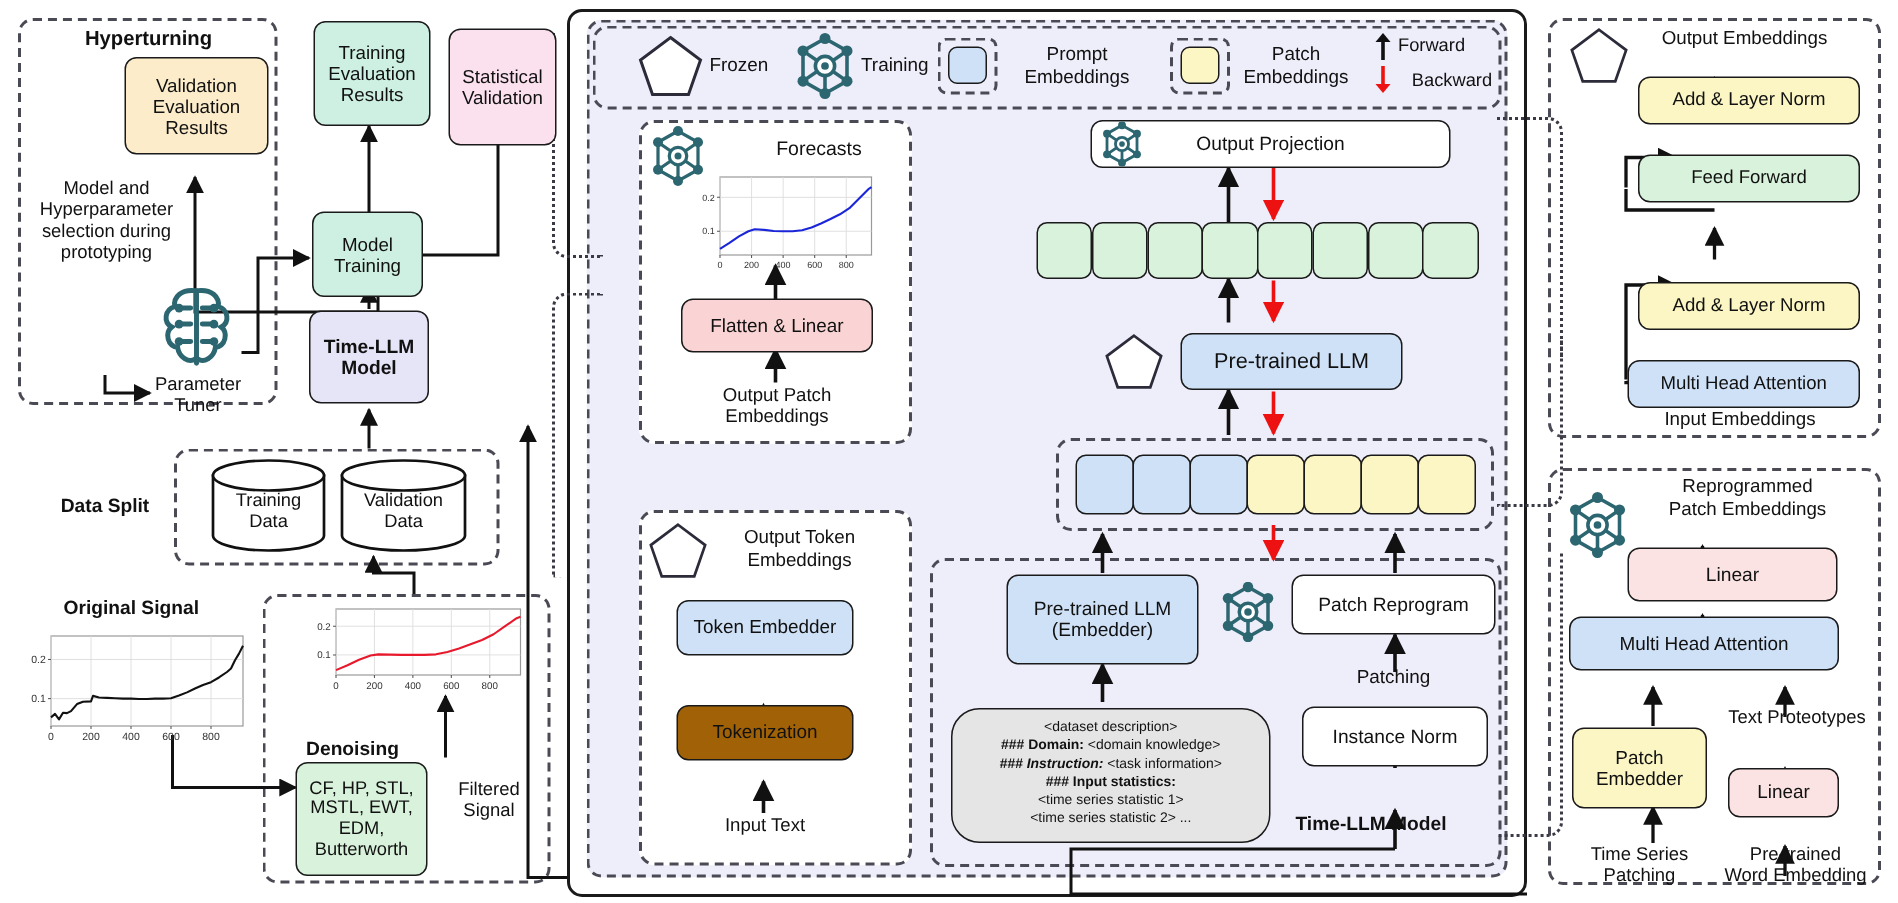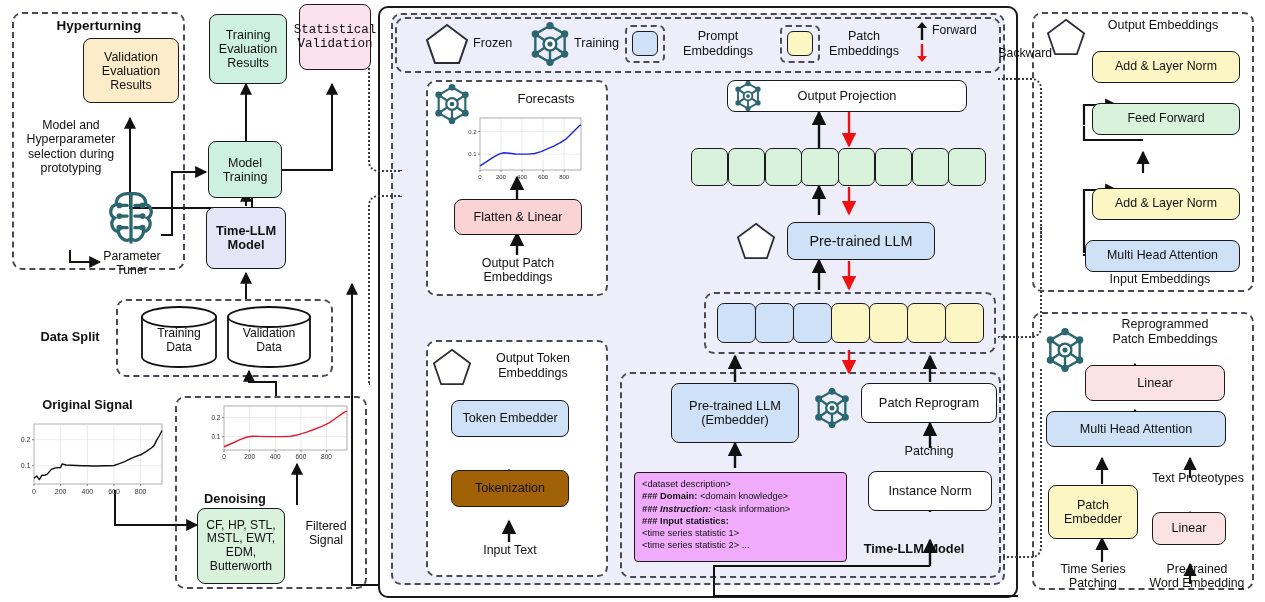--- a/index.html
+++ b/index.html
@@ -9,22 +9,22 @@
   .box{position:absolute;box-sizing:border-box;display:flex;align-items:center;justify-content:center;
        text-align:center;border:1.6px solid #1a1a1a;border-radius:8px;line-height:1.12;}
   .panel{position:absolute;box-sizing:border-box;border:2px dashed #4a4a55;border-radius:10px;}
   .panel-dot{position:absolute;box-sizing:border-box;border:2.2px dotted #3a3a46;border-radius:10px;}
   .panel-solid{position:absolute;box-sizing:border-box;border:2px solid #1a1a1a;border-radius:10px;}
   .lbl{position:absolute;box-sizing:border-box;text-align:center;line-height:1.16;}
   .bold{font-weight:bold;}
   svg.lay{position:absolute;left:0;top:0;width:1265px;height:602px;pointer-events:none;}
   .tok{position:absolute;box-sizing:border-box;border:1.6px solid #1a1a1a;border-radius:7px;}
   .pent{position:absolute;}
-  .prompt{position:absolute;box-sizing:border-box;background:#f0abfc;border:1.6px solid #1a1a1a;
-          border-radius:4px;padding:5px 7px;font-size:9.3px;line-height:1.32;text-align:left;}
+  .prompt{position:absolute;box-sizing:border-box;background:#e5e5e5;border:1.6px solid #1a1a1a;
+          border-radius:19px;padding:5px 7px;font-size:9.3px;line-height:1.32;text-align:center;}
 </style>
 </head>
 <body>
 
 <div id="root">
 
   <div class="panel-solid" style="left:378px;top:6px;width:640px;height:592px;"></div>
   <div class="panel" style="left:391px;top:13px;width:614px;height:572px;background:#eeedfa;"></div>
 
   <div class="panel" style="left:12px;top:12px;width:173px;height:258px;"></div>
@@ -193,21 +193,21 @@
   </div>
   <div class="lbl" style="left:88px;top:249px;width:88px;font-size:12.3px;white-space:pre-line;">Parameter
 Tuner</div>
 
   <div class="box" style="left:209px;top:14px;width:78px;height:70px;background:#cdf0e2;font-size:12.5px;">
     <span style="white-space:pre-line;">Training
 Evaluation
 Results</span>
   </div>
 
-  <div class="box" style="left:299px;top:4px;width:72px;height:66px;background:#fbe0ee;font-size:12.5px;font-family:Liberation Mono, monospace;">
+  <div class="box" style="left:299px;top:19px;width:72px;height:78px;background:#fbe0ee;font-size:12.5px;">
     <span style="white-space:pre-line;">Statistical
 Validation</span>
   </div>
 
   <div class="box" style="left:208px;top:141px;width:74px;height:57px;background:#cdf0e2;font-size:12.5px;">
     <span style="white-space:pre-line;">Model
 Training</span>
   </div>
 
   <div class="box bold" style="left:206px;top:207px;width:80px;height:62px;background:#e6e4f7;font-size:12.8px;">
@@ -349,21 +349,21 @@
     </svg>
   </div>
   <div class="lbl" style="left:932px;top:23px;width:64px;font-size:12.2px;text-align:left;">Forward</div>
 
   <div class="abs" style="left:915px;top:44px;width:14px;height:18px;">
     <svg viewBox="0 0 14 18" width="14" height="18">
       <path d="M7,0 L7,14" stroke="#ee1111" stroke-width="2.4"></path>
       <path d="M2,12 L7,18 L12,12 Z" fill="#ee1111"></path>
     </svg>
   </div>
-  <div class="lbl" style="left:980px;top:46px;width:72px;font-size:12.2px;text-align:right;">Backward</div>
+  <div class="lbl" style="left:932px;top:46px;width:72px;font-size:12.2px;text-align:center;">Backward</div>
 
   <div class="abs" style="left:432px;top:84px;width:40px;height:40px;">
     <svg viewBox="0 0 48 48" width="40" height="40">
       <g stroke="#2c6670" stroke-width="2.6" fill="none">
         <path d="M24,4 L8,13 L8,35 L24,44 L40,35 L40,13 Z"></path>
         <path d="M8,13 L24,24 L40,13 M24,24 L24,44 M8,35 L24,24 L40,35"></path>
       </g>
       <g fill="#2c6670">
         <circle cx="24" cy="4" r="4"></circle>
           <circle cx="8" cy="13" r="4"></circle>

